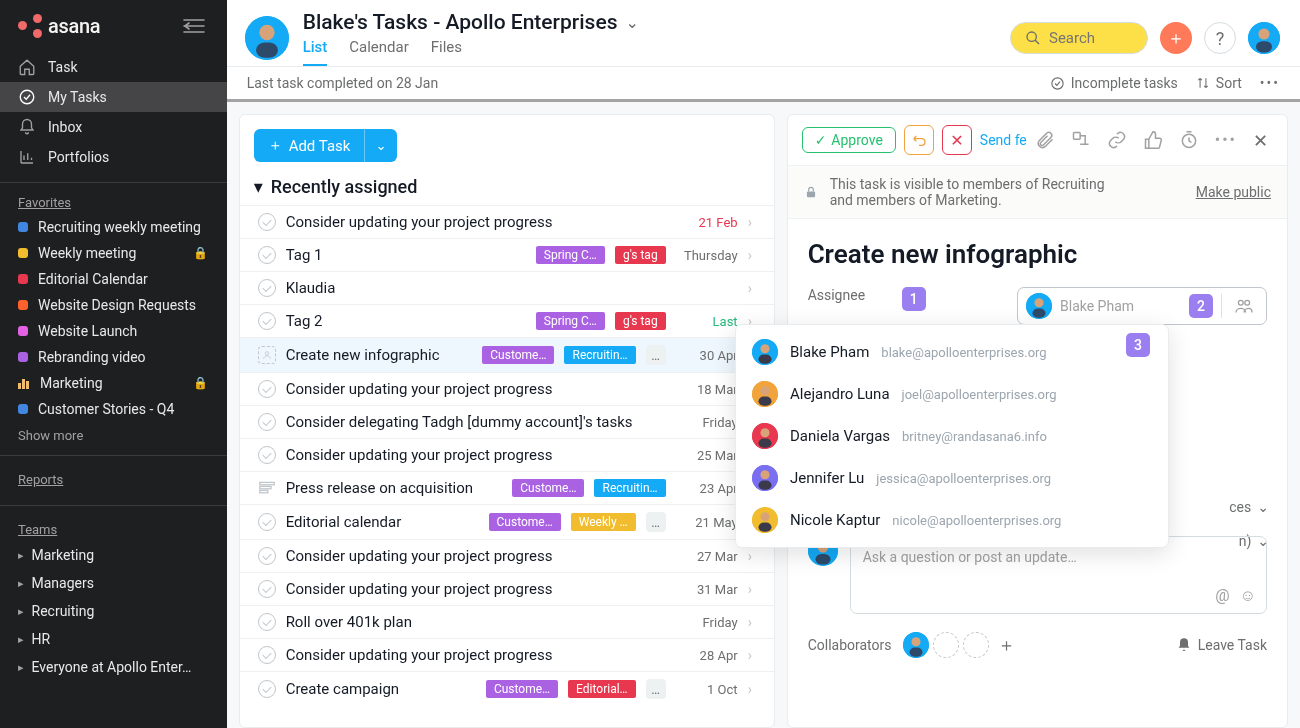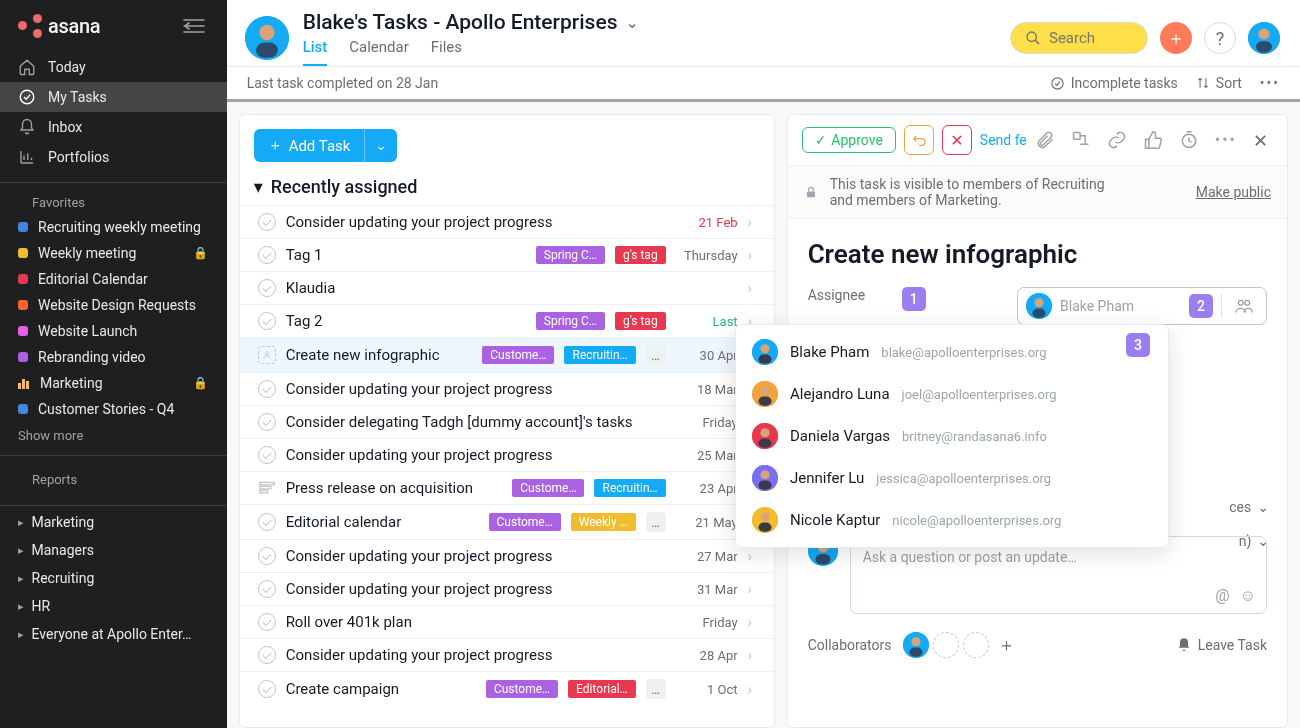--- a/index.html
+++ b/index.html
@@ -15,21 +15,21 @@
 .logo-dots span:nth-child(1){ left:0; top:7px;}
 .logo-dots span:nth-child(2){ right:0; top:0;}
 .logo-dots span:nth-child(3){ right:0; bottom:0;}
 .sb-collapse { width:30px; height:24px; display:flex; align-items:center; justify-content:center; color:#a2a0a2; cursor:pointer;}
 .sb-nav { padding: 4px 0 8px 0; }
 .sb-item { display:flex; align-items:center; gap:12px; padding: 6px 18px; cursor:pointer; color:#e8e8e8;}
 .sb-item.active { background:#454547;}
 .sb-item .ic { width:18px; height:18px; color:#a2a0a2; display:flex; align-items:center; justify-content:center;}
 .sb-item.active .ic { color:#fff;}
 .sb-divider { height:1px; background:#3a3b3d; margin:2px 0;}
-.sb-section-title { padding: 10px 32px 4px; color:#a2a0a2; font-size:13px;}
+.sb-section-title { padding: 10px 18px 4px; color:#a2a0a2; font-size:13px;text-decoration:underline;}
 .fav-item { display:flex; align-items:center; gap:10px; padding:5px 18px; cursor:pointer; color:#e8e8e8;}
 .fav-dot{ width:10px; height:10px; border-radius:3px; flex-shrink:0;}
 .fav-item .lock { margin-left:auto; color:#6d6e6f; font-size:12px;}
 .fav-bar{ width:12px; height:12px; display:flex; align-items:flex-end; gap:1px;}
 .fav-bar span{ width:3px; background:#f1bd6c;}
 .show-more{ padding:6px 18px; color:#a2a0a2; font-size:13px; cursor:pointer;}
 .team-item{ display:flex; align-items:center; gap:8px; padding:6px 18px; cursor:pointer; color:#e8e8e8;}
 .team-caret{ color:#a2a0a2; font-size:11px;}
 
 
@@ -144,21 +144,21 @@
         </svg>
     </div>
   </div>
   <div class="sb-nav">
     <div class="sb-item">
       <span class="ic">
           <svg width="18" height="18" viewBox="0 0 24 24" fill="none" stroke="currentColor" stroke-width="1.8">
             <path d="M3 11l9-8 9 8v10a1 1 0 01-1 1h-5v-7h-6v7H4a1 1 0 01-1-1z"></path>
           </svg>
         </span>
-      <span>Today</span>
+      <span>Task</span>
     </div>
     <div class="sb-item active">
       <span class="ic">
           <svg width="18" height="18" viewBox="0 0 24 24" fill="none" stroke="currentColor" stroke-width="1.8">
             <circle cx="12" cy="12" r="9"></circle>
             <path d="M8 12l3 3 5-6"></path>
           </svg>
         </span>
       <span>My Tasks</span>
     </div>
@@ -218,20 +218,21 @@
       </div>
       <div class="fav-item">
         <span class="fav-dot" style="background:#4186e0"></span>
         <span>Customer Stories - Q4</span>
       </div>
     </div>
   <div class="show-more">Show more</div>
   <div class="sb-divider" style="margin-top:6px"></div>
   <div class="sb-section-title" style="padding-top:14px">Reports</div>
   <div class="sb-divider" style="margin-top:14px"></div>
+  <div class="sb-section-title" style="padding-top:14px">Teams</div>
   <div id="team-list">
       <div class="team-item">
         <span class="team-caret">▸</span>
         <span>Marketing</span>
       </div>
       <div class="team-item">
         <span class="team-caret">▸</span>
         <span>Managers</span>
       </div>
       <div class="team-item">

